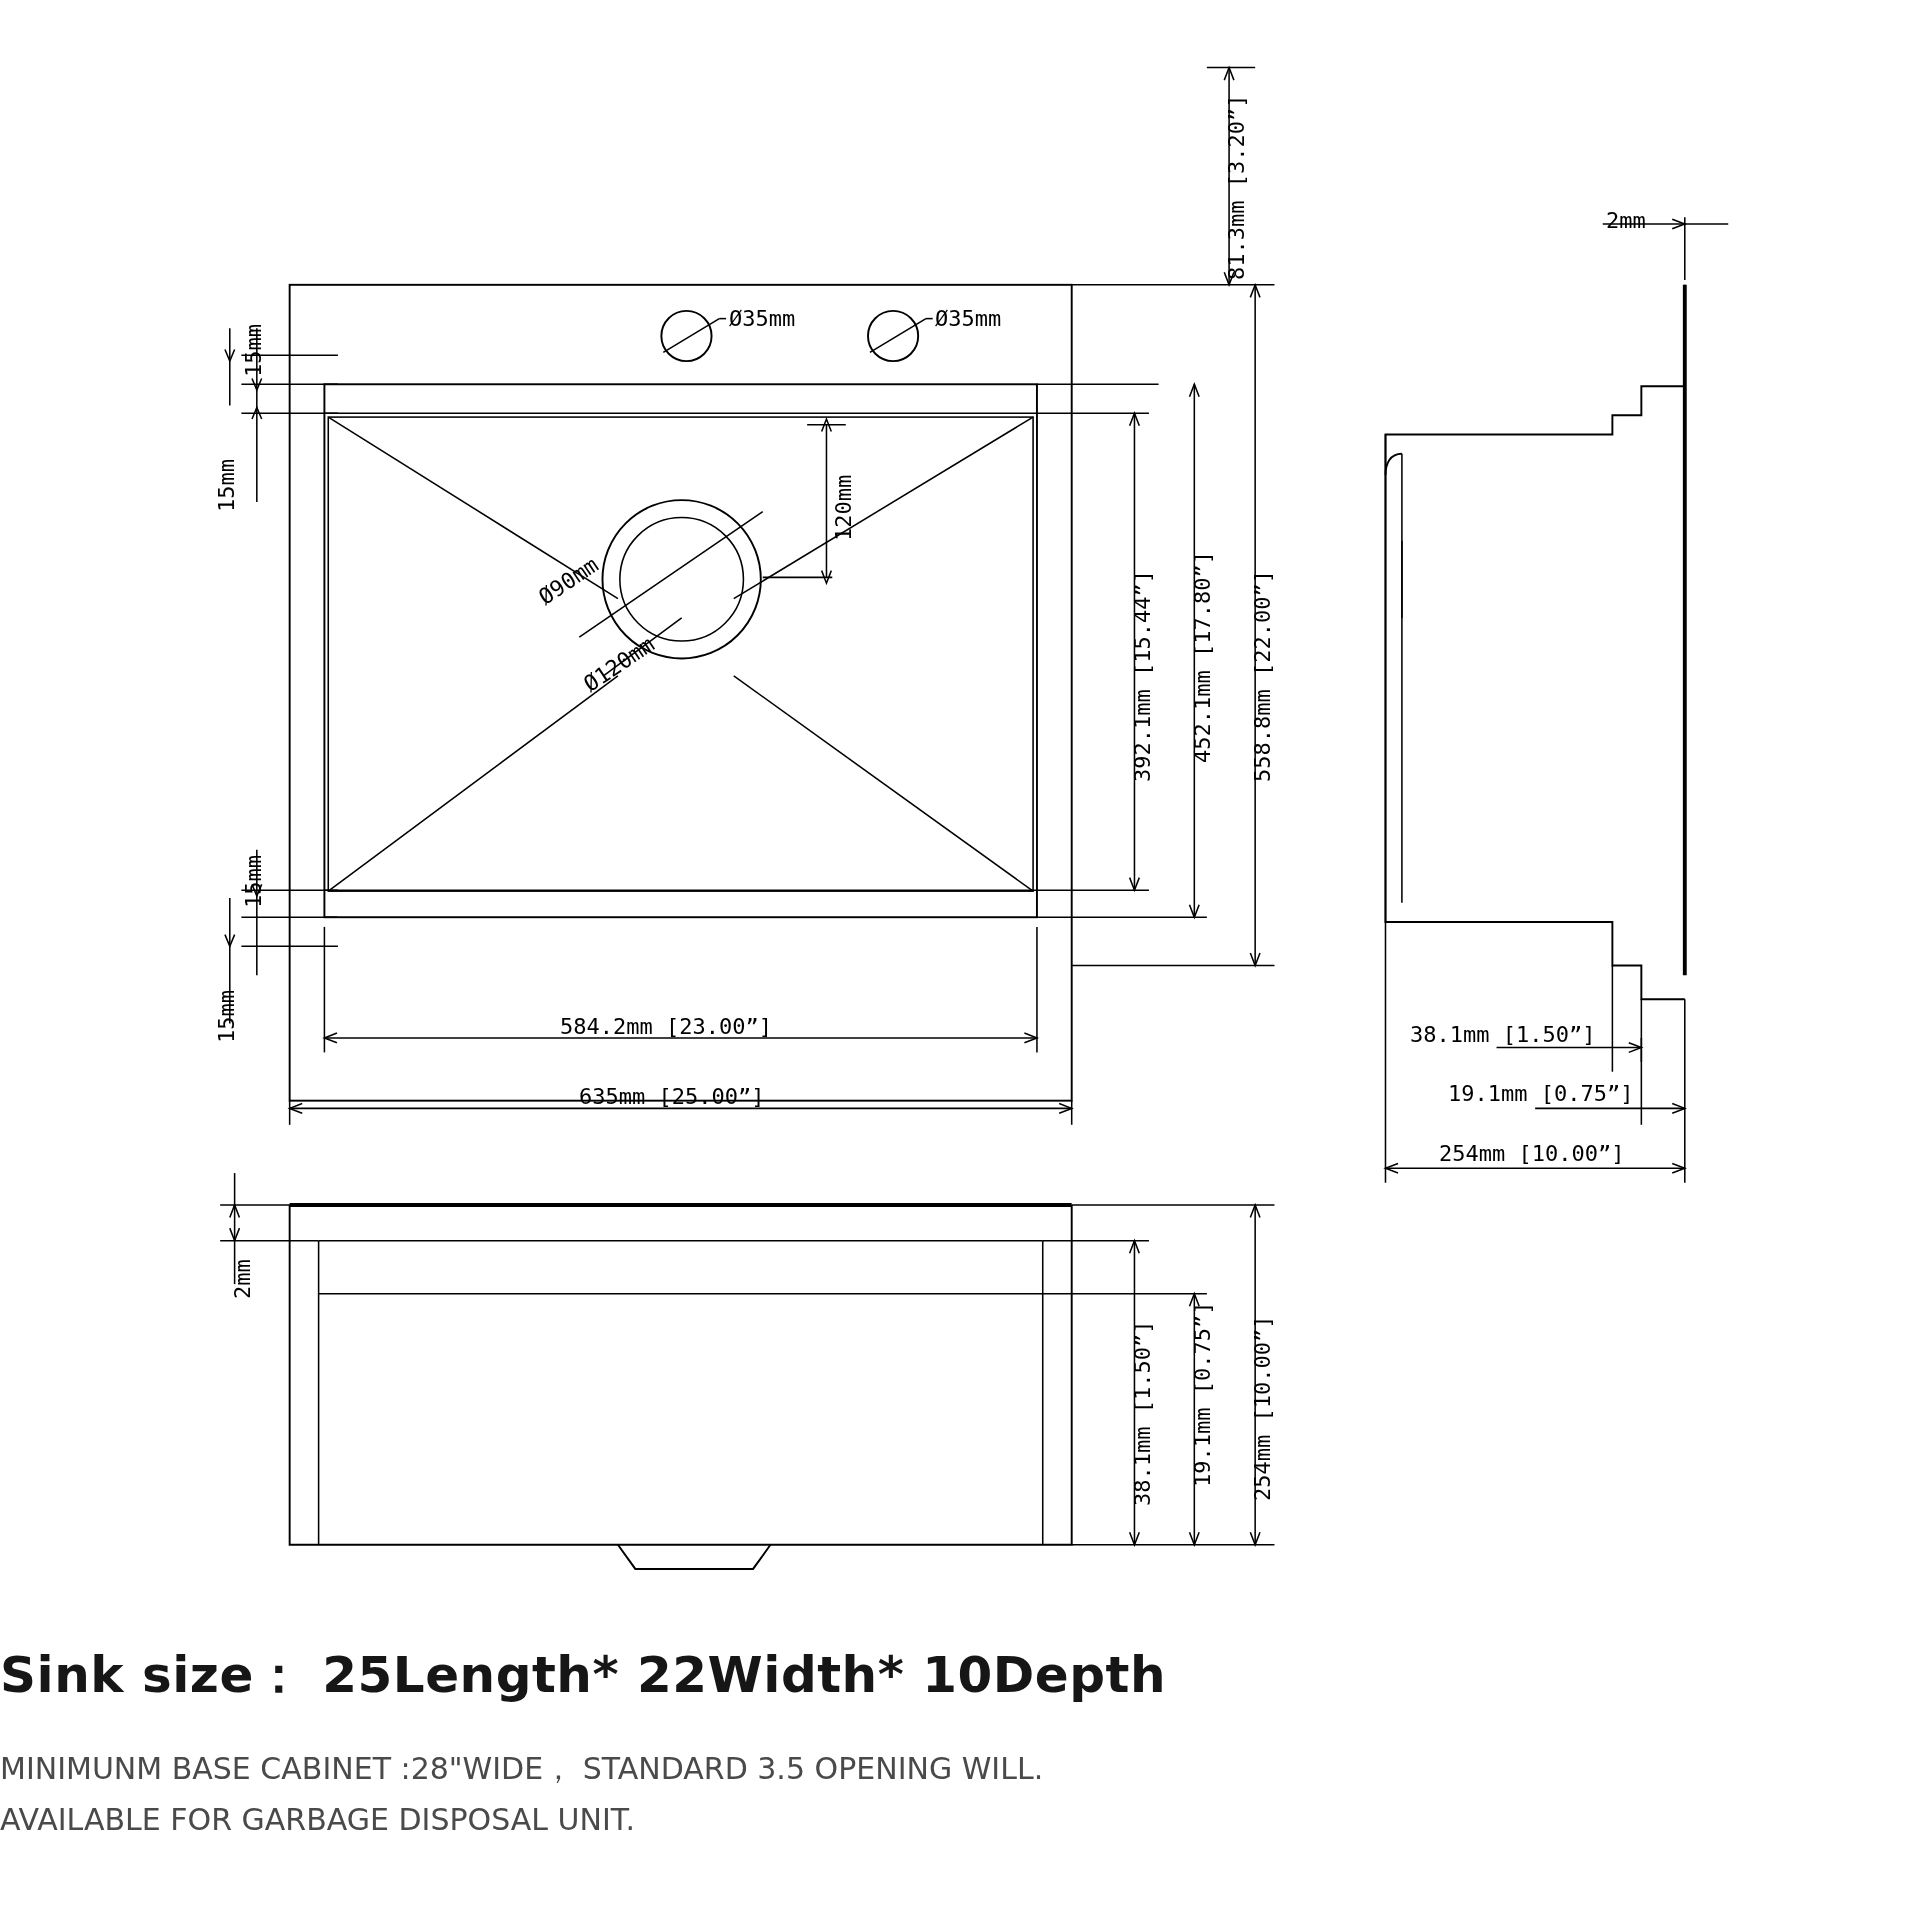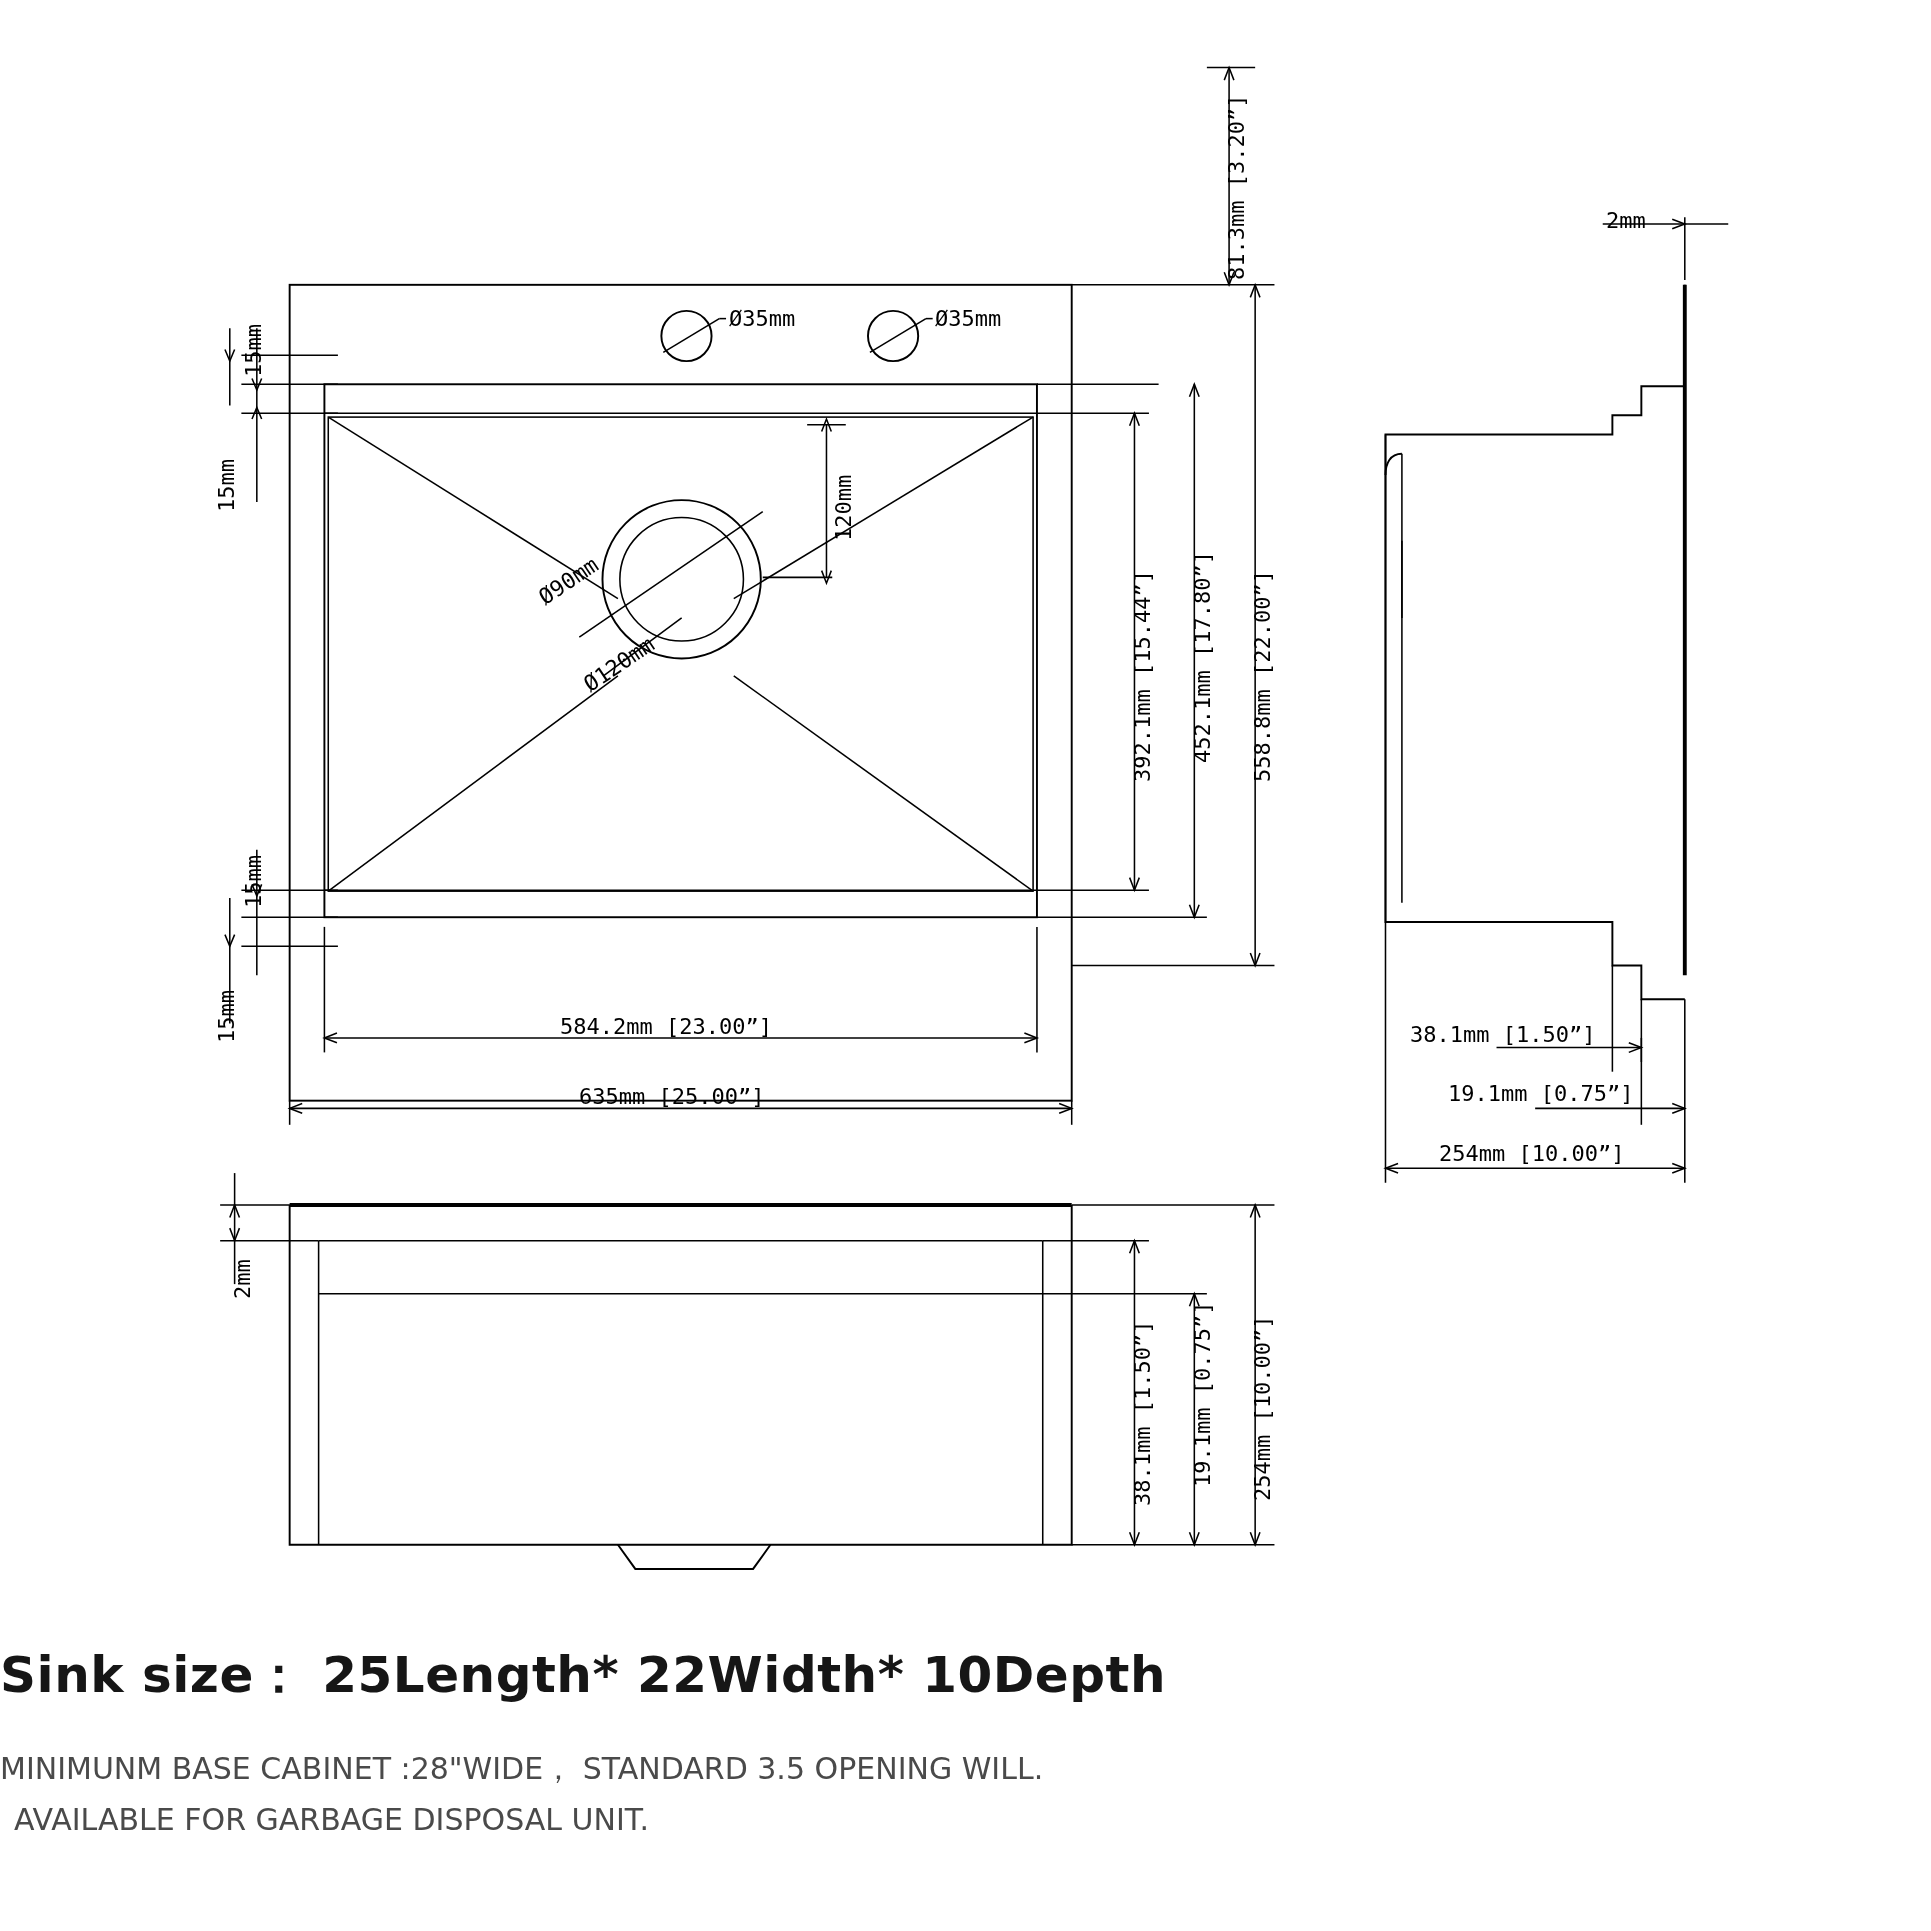--- a/index.html
+++ b/index.html
@@ -254,17 +254,17 @@
   <div class="lbl" style="left:1439px; top:1141px;">254mm [10.00”]</div>
 
   <div class="lbl rot90" style="left:230px; top:1299px;">2mm</div>
   <div class="lbl rot90" style="left:1130px; top:1506px;">38.1mm [1.50”]</div>
   <div class="lbl rot90" style="left:1190px; top:1487px;">19.1mm [0.75”]</div>
   <div class="lbl rot90" style="left:1250px; top:1501px;">254mm [10.00”]</div>
 
   <div class="caption-wrap">
     <div class="caption-title">Sink size： 25Length* 22Width* 10Depth</div>
     <div class="caption-sub">MINIMUNM BASE CABINET :28"WIDE， STANDARD 3.5 OPENING WILL.</div>
-    <div class="caption-sub" style="margin-top:5.8px;padding-left:14px;">AVAILABLE FOR GARBAGE DISPOSAL UNIT.</div>
+    <div class="caption-sub" style="margin-top:5.8px;">AVAILABLE FOR GARBAGE DISPOSAL UNIT.</div>
   </div>
 
 </div>
 
 
 </body></html>

